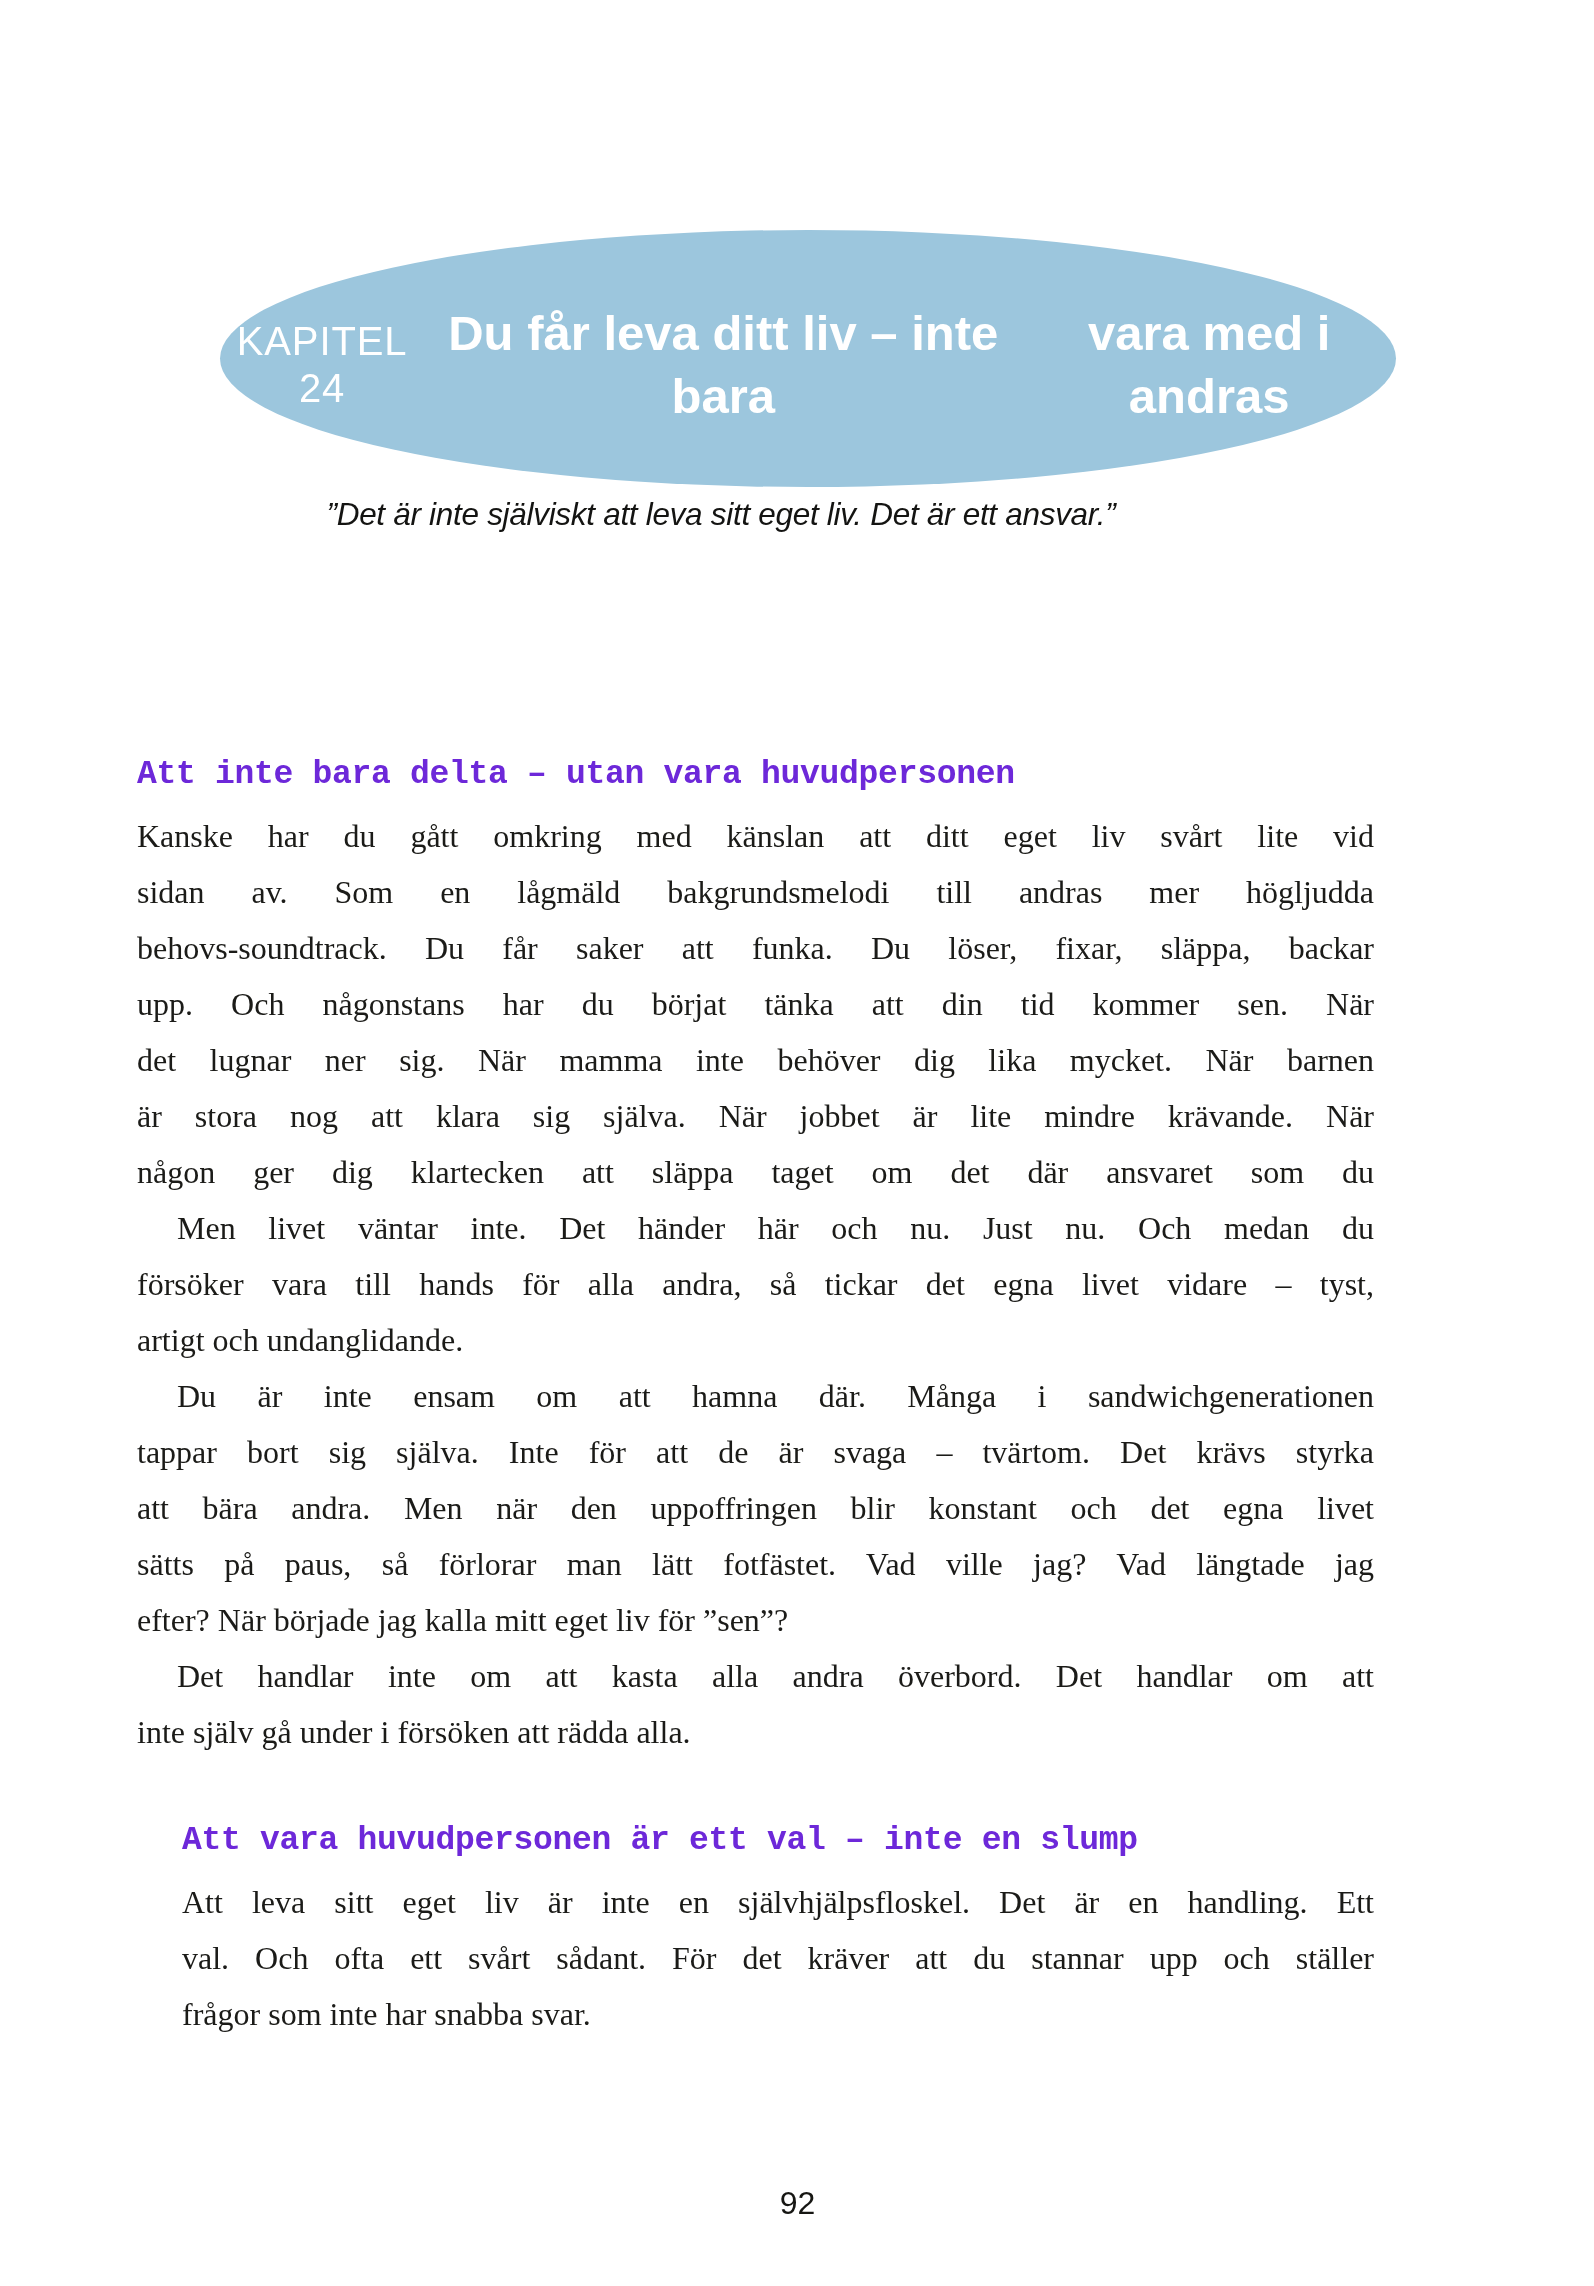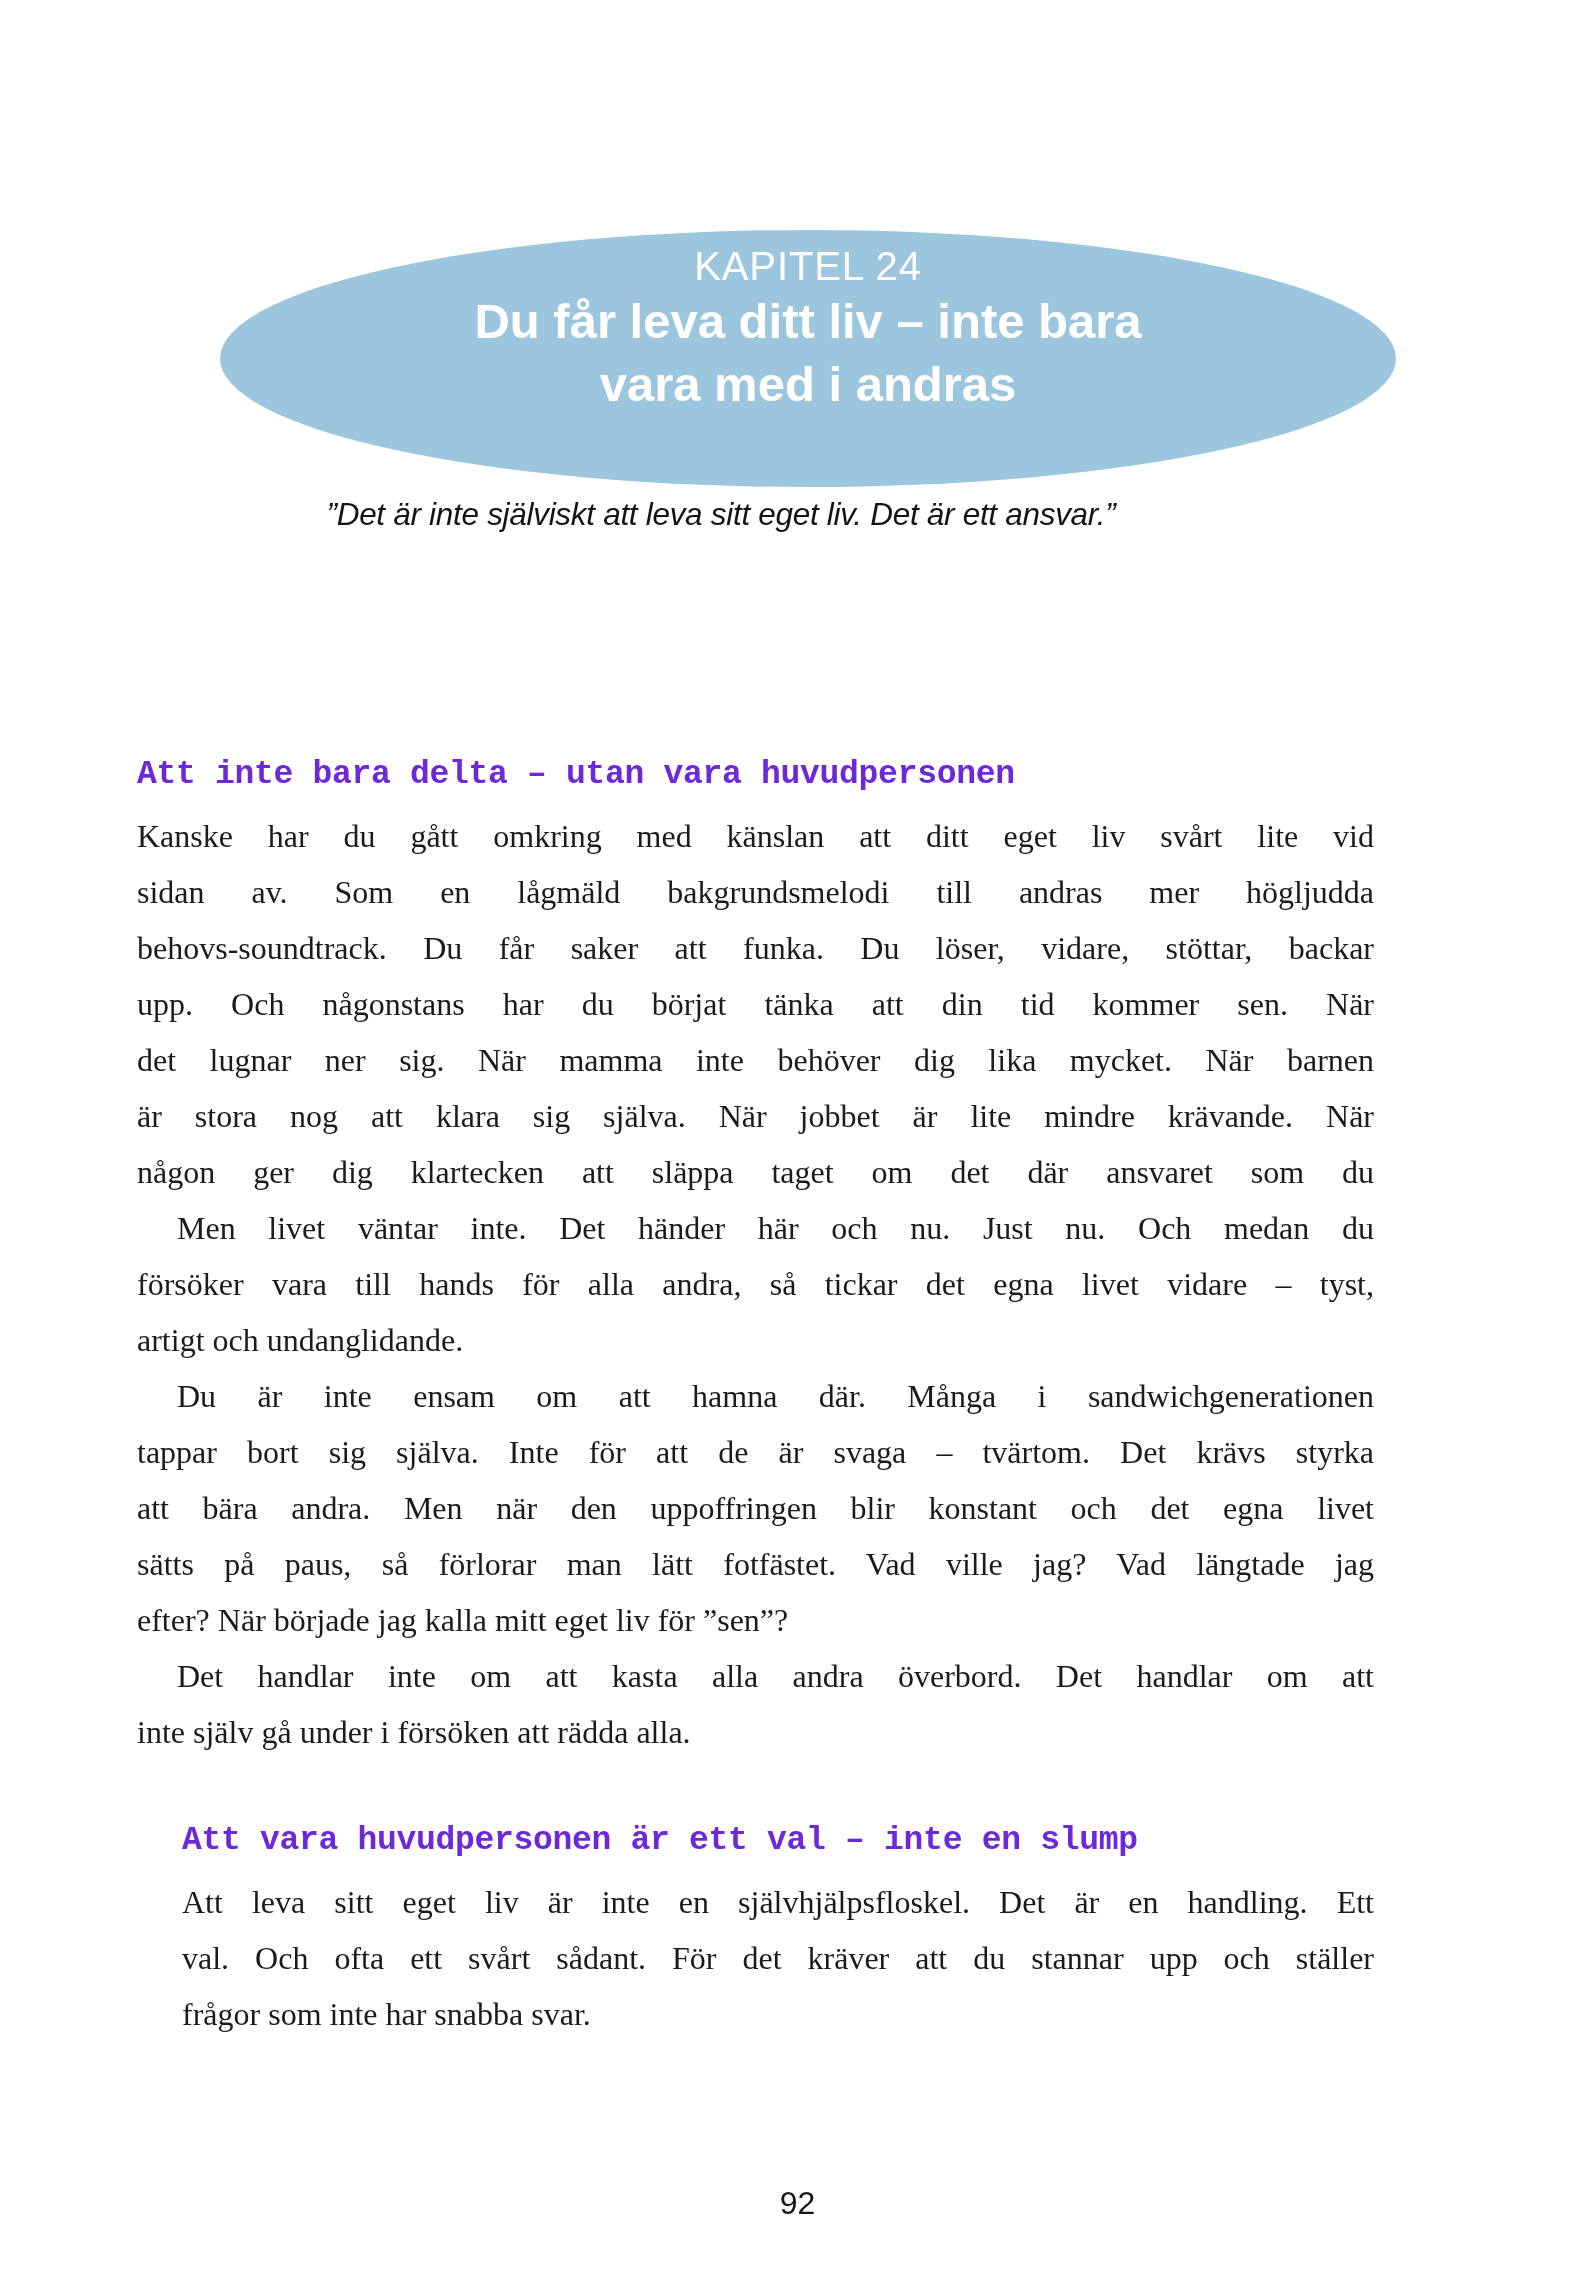--- a/index.html
+++ b/index.html
@@ -19,21 +19,21 @@
   
   .badge {
     position: absolute;
     top: 230px;
     left: 220px;
     width: 1176px;
     height: 257px;
     border-radius: 50%;
     background: #9cc6dd;
     display: flex;
-    flex-direction: column;
+    flex-direction: row;
     align-items: center;
     justify-content: flex-start;
     padding-top: 12.6px;
     box-sizing: border-box;
     text-align: center;
   }
   .kicker {
     font-family: "Liberation Sans", sans-serif;
     font-weight: 400;
     font-size: 40px;
@@ -129,21 +129,21 @@
 </div>
 
 <div class="epigraph">”Det är inte själviskt att leva sitt eget liv. Det är ett ansvar.”</div>
 
 <div class="content">
     <section class="section">
       <div class="heading">Att inte bara delta – utan vara huvudpersonen</div>
       <div class="para">
         <div class="line">Kanske har du gått omkring med känslan att ditt eget liv svårt lite vid</div>
         <div class="line">sidan av. Som en lågmäld bakgrundsmelodi till andras mer högljudda</div>
-        <div class="line">behovs-soundtrack. Du får saker att funka. Du löser, vidare, stöttar, backar</div>
+        <div class="line">behovs-soundtrack. Du får saker att funka. Du löser, fixar, släppa, backar</div>
         <div class="line">upp. Och någonstans har du börjat tänka att din tid kommer sen. När</div>
         <div class="line">det lugnar ner sig. När mamma inte behöver dig lika mycket. När barnen</div>
         <div class="line">är stora nog att klara sig själva. När jobbet är lite mindre krävande. När</div>
         <div class="line">någon ger dig klartecken att släppa taget om det där ansvaret som du</div>
       </div>
       <div class="para">
         <div class="line indent">Men livet väntar inte. Det händer här och nu. Just nu. Och medan du</div>
         <div class="line">försöker vara till hands för alla andra, så tickar det egna livet vidare – tyst,</div>
         <div class="line last">artigt och undanglidande.</div>
       </div>

